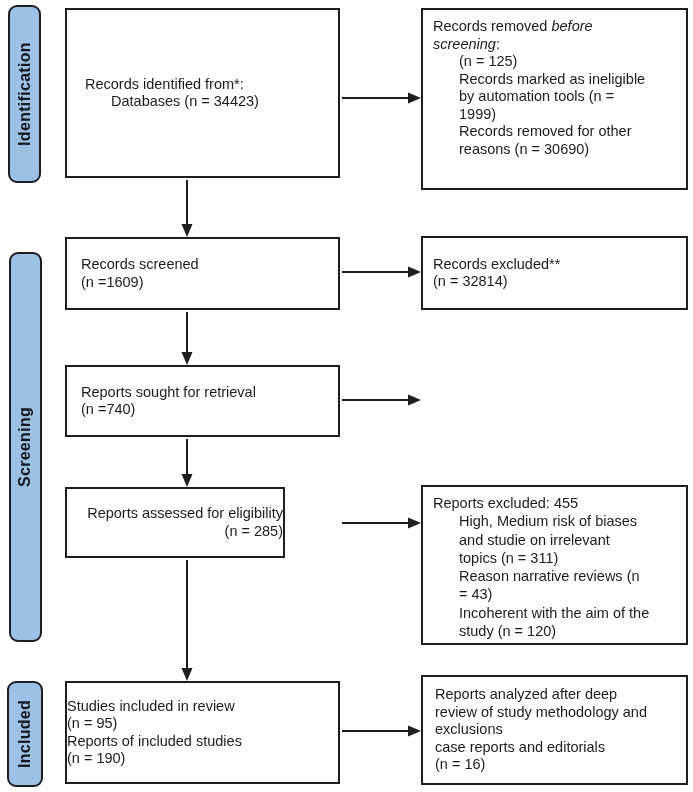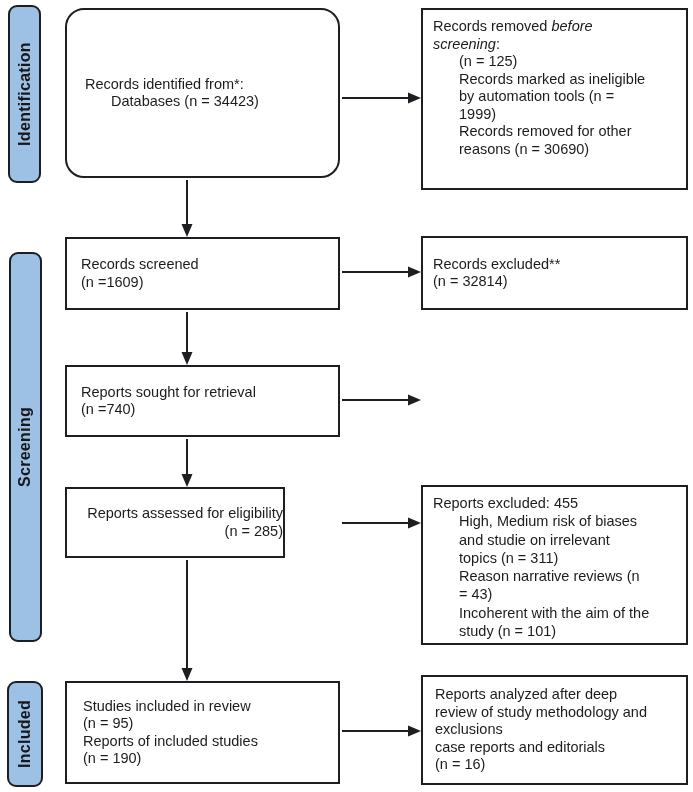--- a/index.html
+++ b/index.html
@@ -45,25 +45,25 @@
     line-height: 17.5px;
     display: flex;
     flex-direction: column;
   }
   .box .ln { white-space: nowrap; }
   .box .ln.ind { padding-left: 26px; }
   .box .it { font-style: italic; }
   .v-center { justify-content: center; }
   .v-top    { justify-content: flex-start; }
 
-  .b1 { left: 65px; top: 8px;   width: 275px; height: 170px; padding-left: 18px; border-radius: 19px; }
+  .b1 { left: 65px; top: 8px;   width: 275px; height: 170px; padding-left: 18px; }
   .b2 { left: 65px; top: 237px; width: 275px; height: 73px;  padding-left: 14px; }
   .b3 { left: 65px; top: 365px; width: 275px; height: 72px;  padding-left: 14px; }
   .b4 { left: 65px; top: 487px; width: 220px; height: 71px;  padding-left: 14px; text-align: right; }
-  .b5 { left: 65px; top: 681px; width: 275px; height: 103px; padding-left: 16px; }
+  .b5 { left: 65px; top: 681px; width: 275px; height: 103px; }
 
   .r1 { left: 421px; top: 8px;   width: 267px; height: 182px; padding: 8px 8px 8px 10px; }
   .r2 { left: 421px; top: 236px; width: 267px; height: 74px;  padding-left: 10px; }
   .r3 { left: 421px; top: 365px; width: 267px; height: 72px;  padding-left: 10px; }
   .r4 { left: 421px; top: 485px; width: 267px; height: 160px; padding: 7px 8px 4px 10px; line-height: 18.3px; }
   .r5 { left: 421px; top: 675px; width: 267px; height: 110px; padding: 9px 8px 8px 12px; }
 
   svg.arrows {
     position: absolute;
     left: 0; top: 0;
@@ -127,21 +127,21 @@
       <div class="ln"><span>(n = 32814)</span></div>
     </div>
   <div class="box r4 v-top">
       <div class="ln"><span>Reports excluded: 455</span></div>
       <div class="ln ind"><span>High, Medium risk of biases</span></div>
       <div class="ln ind"><span>and studie on irrelevant</span></div>
       <div class="ln ind"><span>topics (n = 311)</span></div>
       <div class="ln ind"><span>Reason narrative reviews (n</span></div>
       <div class="ln ind"><span>= 43)</span></div>
       <div class="ln ind"><span>Incoherent with the aim of the</span></div>
-      <div class="ln ind"><span>study (n = 101)</span></div>
+      <div class="ln ind"><span>study (n = 120)</span></div>
     </div>
   <div class="box r5 v-top">
       <div class="ln"><span>Reports analyzed after deep</span></div>
       <div class="ln"><span>review of study methodology and</span></div>
       <div class="ln"><span>exclusions</span></div>
       <div class="ln"><span>case reports and editorials</span></div>
       <div class="ln"><span>(n = 16)</span></div>
     </div>
 
   <svg class="arrows" viewBox="0 0 693 792">

